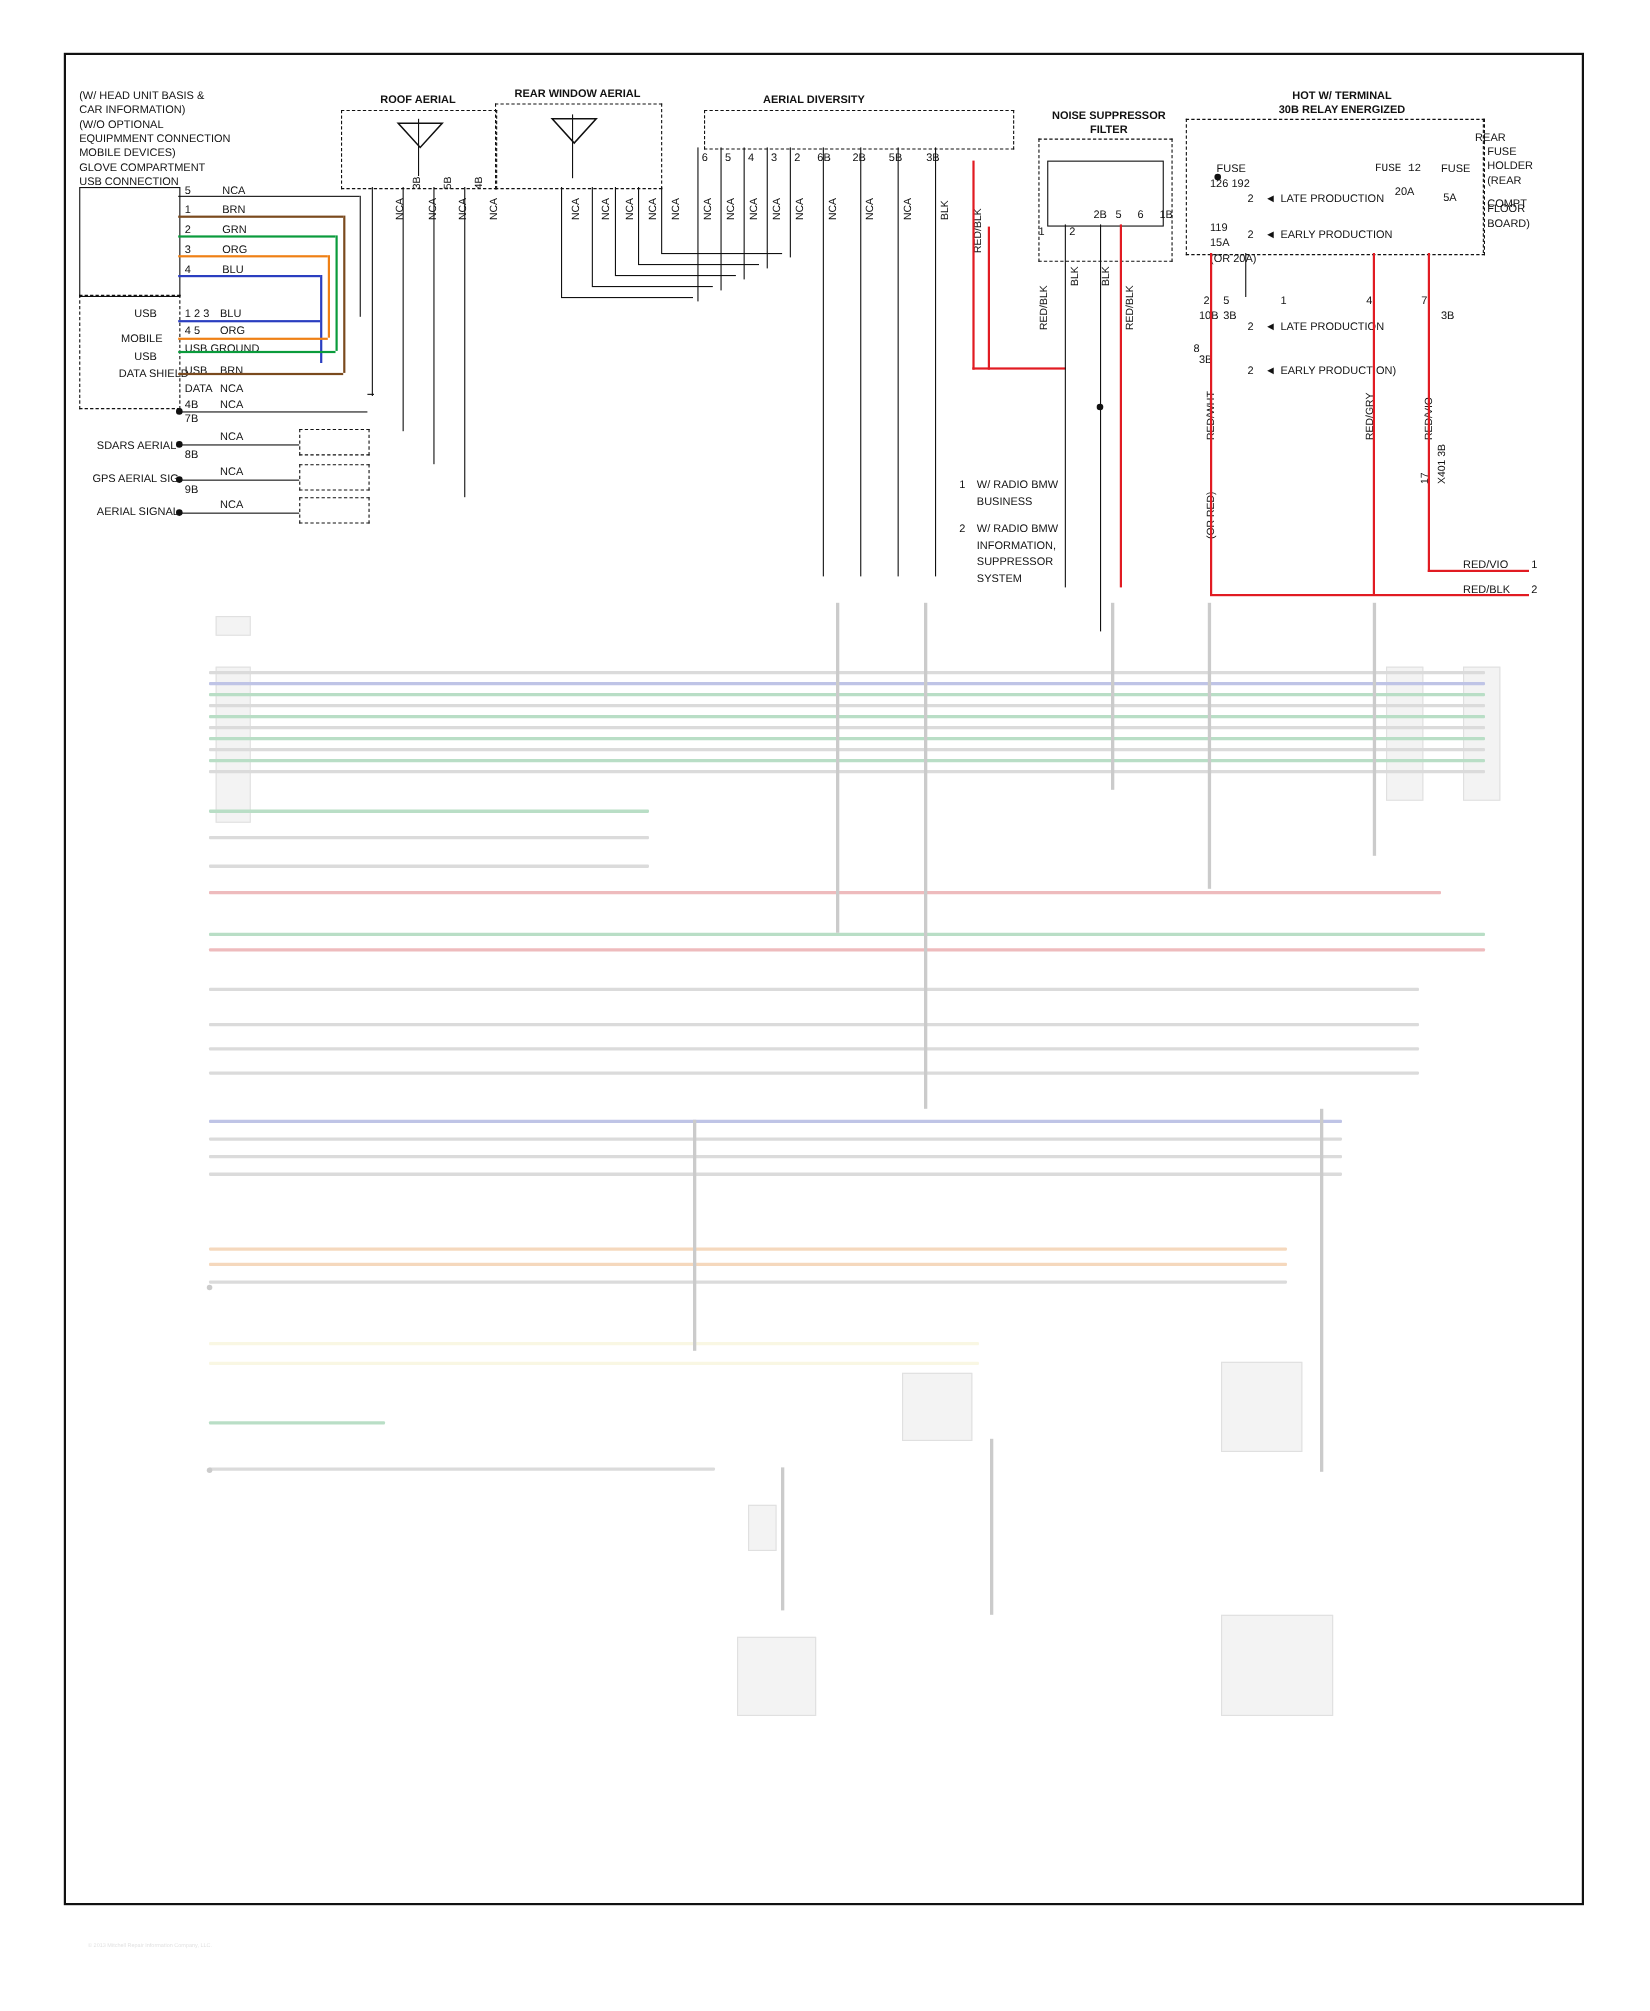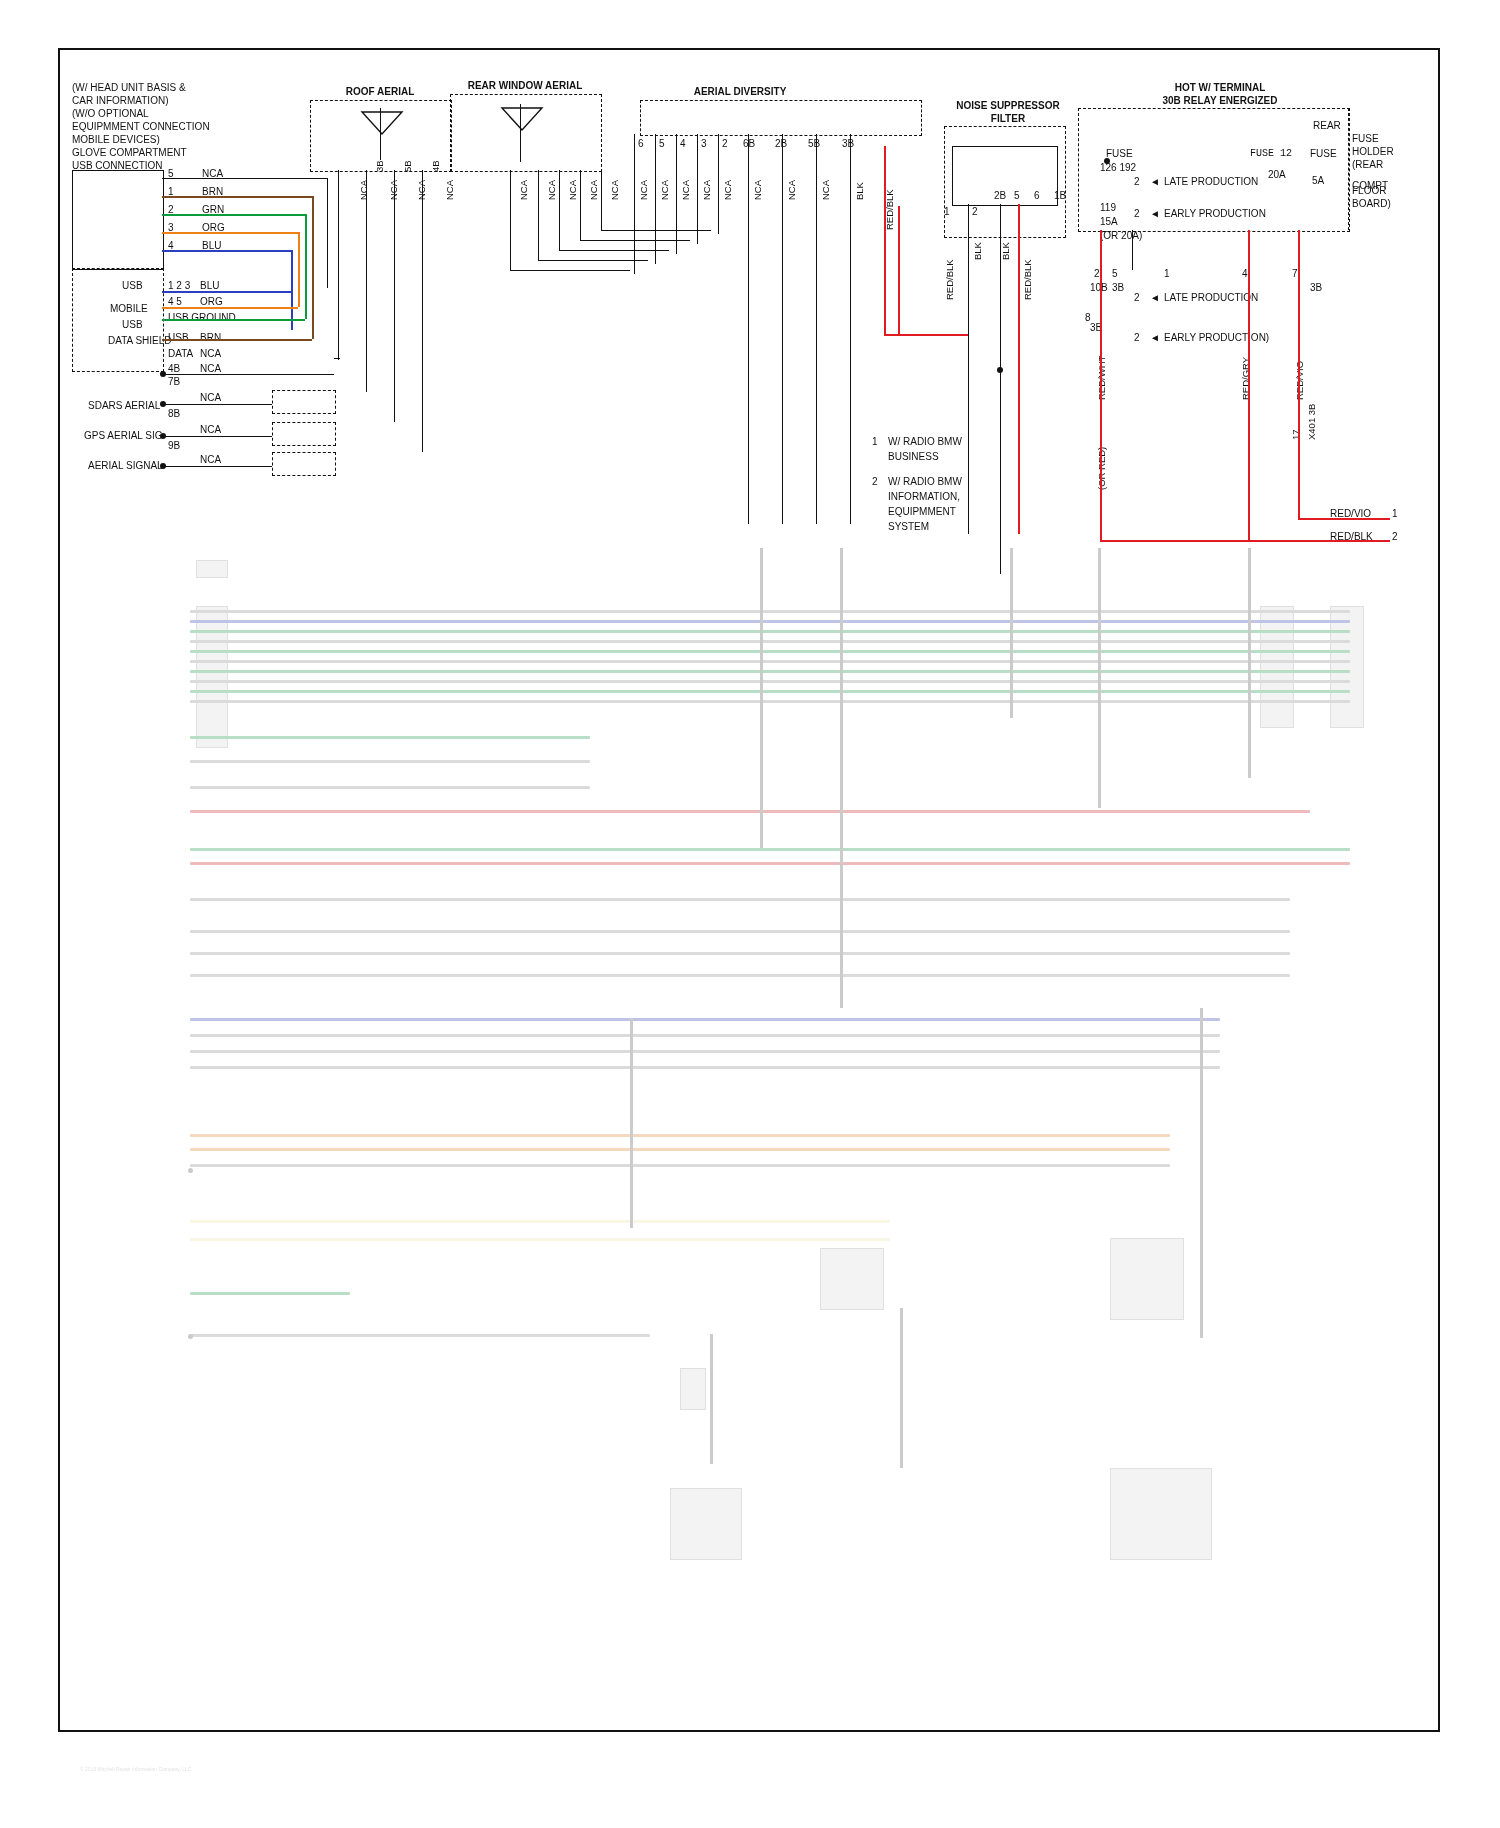--- a/index.html
+++ b/index.html
@@ -252,21 +252,21 @@
   <div class="txt" style="left:1164px;top:292px;">LATE PRODUCTION</div>
   <div class="txt" style="left:1134px;top:332px;">2</div>
   <div class="txt" style="left:1164px;top:332px;">EARLY PRODUCTION)</div>
 
   <div class="txt" style="left:1150px;top:176px;">◄</div>
   <div class="txt" style="left:1150px;top:208px;">◄</div>
   <div class="txt" style="left:1150px;top:292px;">◄</div>
   <div class="txt" style="left:1150px;top:332px;">◄</div>
 
   <div class="dash" style="left:1348px;top:108px;width:0px;height:122px;border-left:1.3px dashed #111;border-right:none;border-top:none;border-bottom:none;"></div>
-  <div class="txt" style="left:1272px;top:120px;padding-left:41px;">REAR</div>
+  <div class="txt" style="left:1300px;top:120px;padding-left:41px;">REAR</div>
   <div class="txt" style="left:1352px;top:133px;">FUSE</div>
   <div class="txt" style="left:1352px;top:146px;">HOLDER</div>
   <div class="txt" style="left:1352px;top:159px;">(REAR</div>
   <div class="txt" style="left:1352px;top:180px;">COMPT</div>
   <div class="txt" style="left:1352px;top:185px;">FLOOR</div>
   <div class="txt" style="left:1352px;top:198px;">BOARD)</div>
 
   <div class="txt" style="left:1094px;top:268px;">2</div>
   <div class="txt" style="left:1112px;top:268px;">5</div>
   <div class="txt" style="left:1164px;top:268px;">1</div>
@@ -296,21 +296,21 @@
   <div class="txt" style="left:1330px;top:531px;">RED/BLK</div>
   <div class="txt" style="left:1392px;top:508px;">1</div>
   <div class="txt" style="left:1392px;top:531px;">2</div>
 
   <div class="txt" style="left:872px;top:436px;">1</div>
   <div class="txt" style="left:888px;top:436px;">W/ RADIO BMW</div>
   <div class="txt" style="left:888px;top:451px;">BUSINESS</div>
   <div class="txt" style="left:872px;top:476px;">2</div>
   <div class="txt" style="left:888px;top:476px;">W/ RADIO BMW</div>
   <div class="txt" style="left:888px;top:491px;">INFORMATION,</div>
-  <div class="txt" style="left:888px;top:506px;">EQUIPMMENT</div>
+  <div class="txt" style="left:888px;top:506px;">SUPPRESSOR</div>
   <div class="txt" style="left:888px;top:521px;">SYSTEM</div>
 
   <div id="lower">
     <div class="lc" style="left:196px;top:12px;width:30px;height:16px;"></div>
     <div class="lc" style="left:196px;top:58px;width:30px;height:140px;"></div>
     <div class="lc" style="left:1260px;top:58px;width:32px;height:120px;"></div>
     <div class="lc" style="left:1330px;top:58px;width:32px;height:120px;"></div>
 
     <div class="lw gry" style="left:190px;top:62px;width:1160px;"></div>
     <div class="lw blu" style="left:190px;top:72px;width:1160px;"></div>

